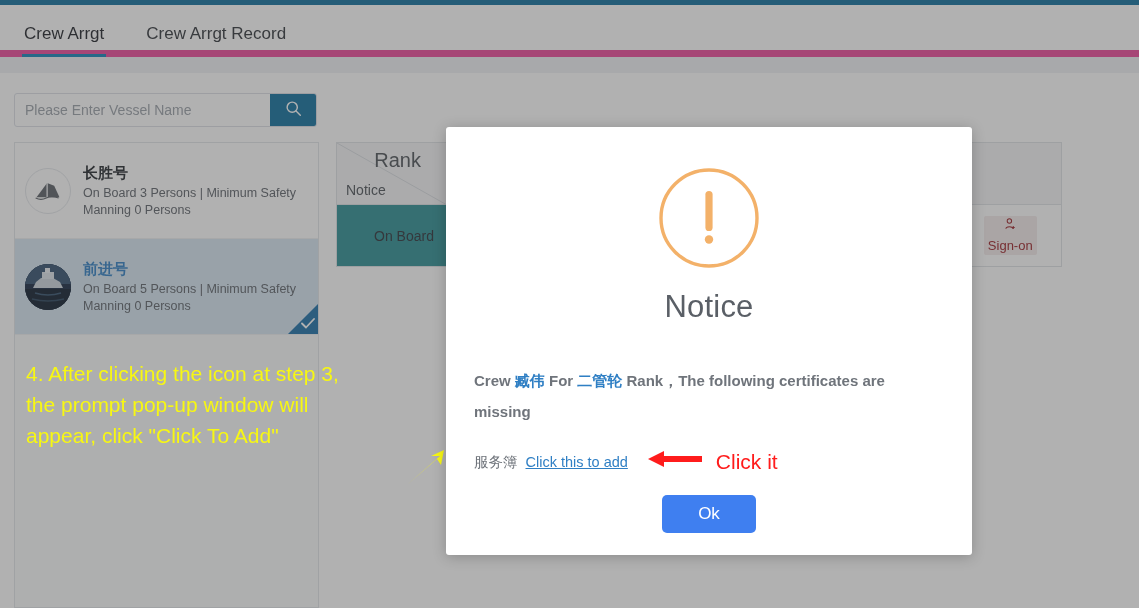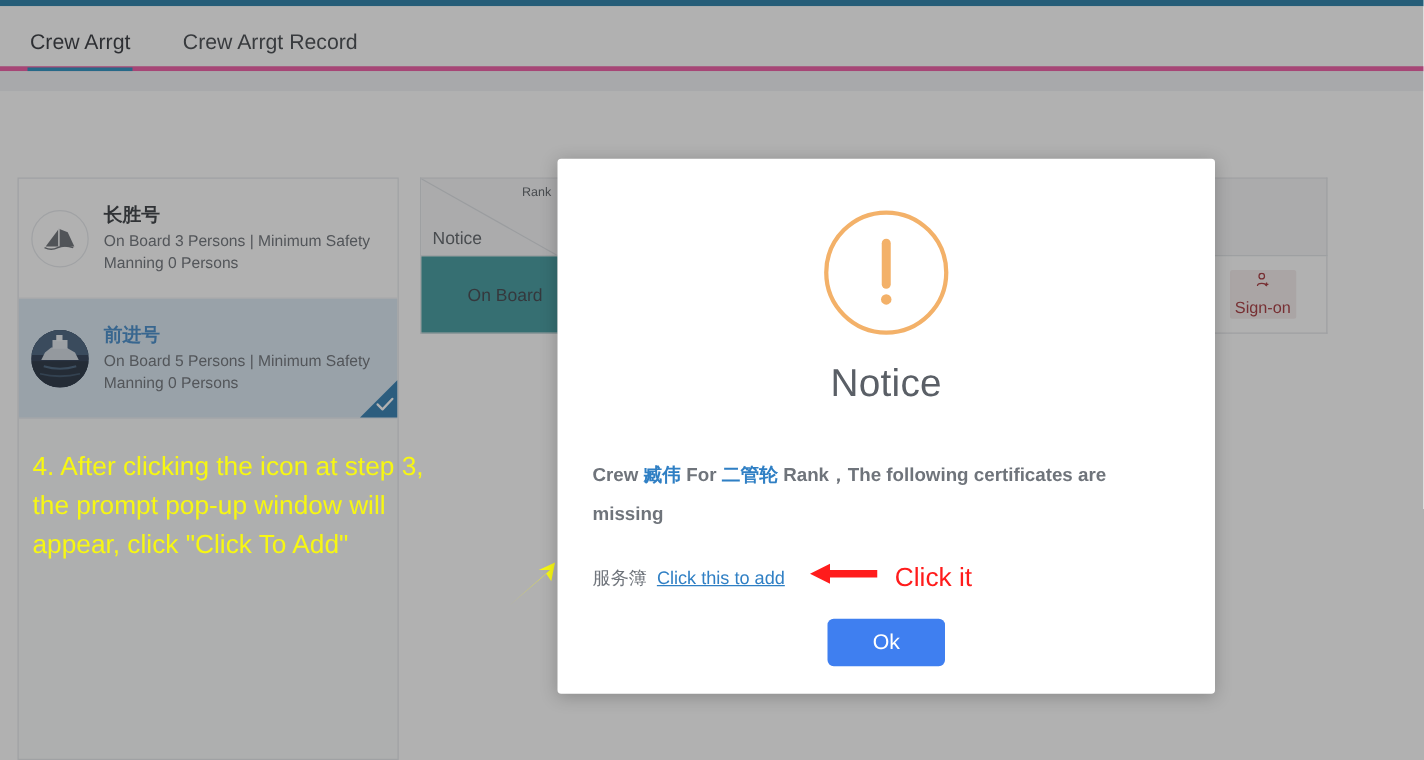--- a/index.html
+++ b/index.html
@@ -21,21 +21,21 @@
     position: absolute; left: 0; top: 0;
     width: 1139px; height: 5px;
     background: #0e6f9e;
   }
 
   
   .tabbar {
     position: absolute; left: 0; top: 5px;
     width: 1139px; height: 52px;
     background: #fff;
-    border-bottom: 4px solid #ec4899;
+    border-bottom: 7px solid #ec4899;
   }
   .tabs {
     display: flex; align-items: flex-end;
     height: 52px;
     padding-left: 22px;
     gap: 38px;
   }
   .tab {
     position: relative;
     font-size: 17px;
@@ -203,22 +203,22 @@
     position: relative;
     width: 110px; height: 62px;
     background: #f4f5f7;
     padding: 0;
     font-weight: normal;
   }
   th.split-head .diag {
     position: absolute; left: 0; top: 0; right: 0; bottom: 0;
   }
   th.split-head .lbl-rank {
-    position: absolute; right: 5px; top: 6px;
-    font-size: 10px; color: #4c5157; font-weight: normal;
+    position: absolute; right: 25px; top: 6px;
+    font-size: 20px; color: #4c5157; font-weight: normal;
   }
   th.split-head .lbl-status {
     position: absolute; left: 9px; bottom: 6px;
     font-size: 14px; color: #4c5157; font-weight: normal;
   }
   th.col-head {
     height: 62px;
     background: #f4f5f7;
     font-weight: normal;
   }
@@ -360,20 +360,31 @@
       </div>
       <div class="tab">
         <span>Crew Arrgt Record</span>
       </div>
     </div>
   </div>
 
   <div class="strip"></div>
 
   <div class="toolbar">
+    <div class="search-wrap">
+      <input class="search-input" type="text" placeholder="Please Enter Vessel Name" style="">
+      <button class="search-btn">
+        <span>
+          <svg width="17" height="17" viewBox="0 0 20 20" fill="none">
+            <circle cx="8.5" cy="8.5" r="6" stroke="#ffffff" stroke-width="1.7"></circle>
+            <line x1="13" y1="13" x2="18" y2="18" stroke="#ffffff" stroke-width="1.7" stroke-linecap="round"></line>
+          </svg>
+        </span>
+      </button>
+    </div>
 
     <div class="btn btn-primary">
       <span>
         <svg width="15" height="15" viewBox="0 0 16 16">
           <line x1="8" y1="2" x2="8" y2="14" stroke="#fff" stroke-width="1.6"></line>
           <line x1="2" y1="8" x2="14" y2="8" stroke="#fff" stroke-width="1.6"></line>
         </svg>
       </span>
       <span>Batch Operation</span>
     </div>

